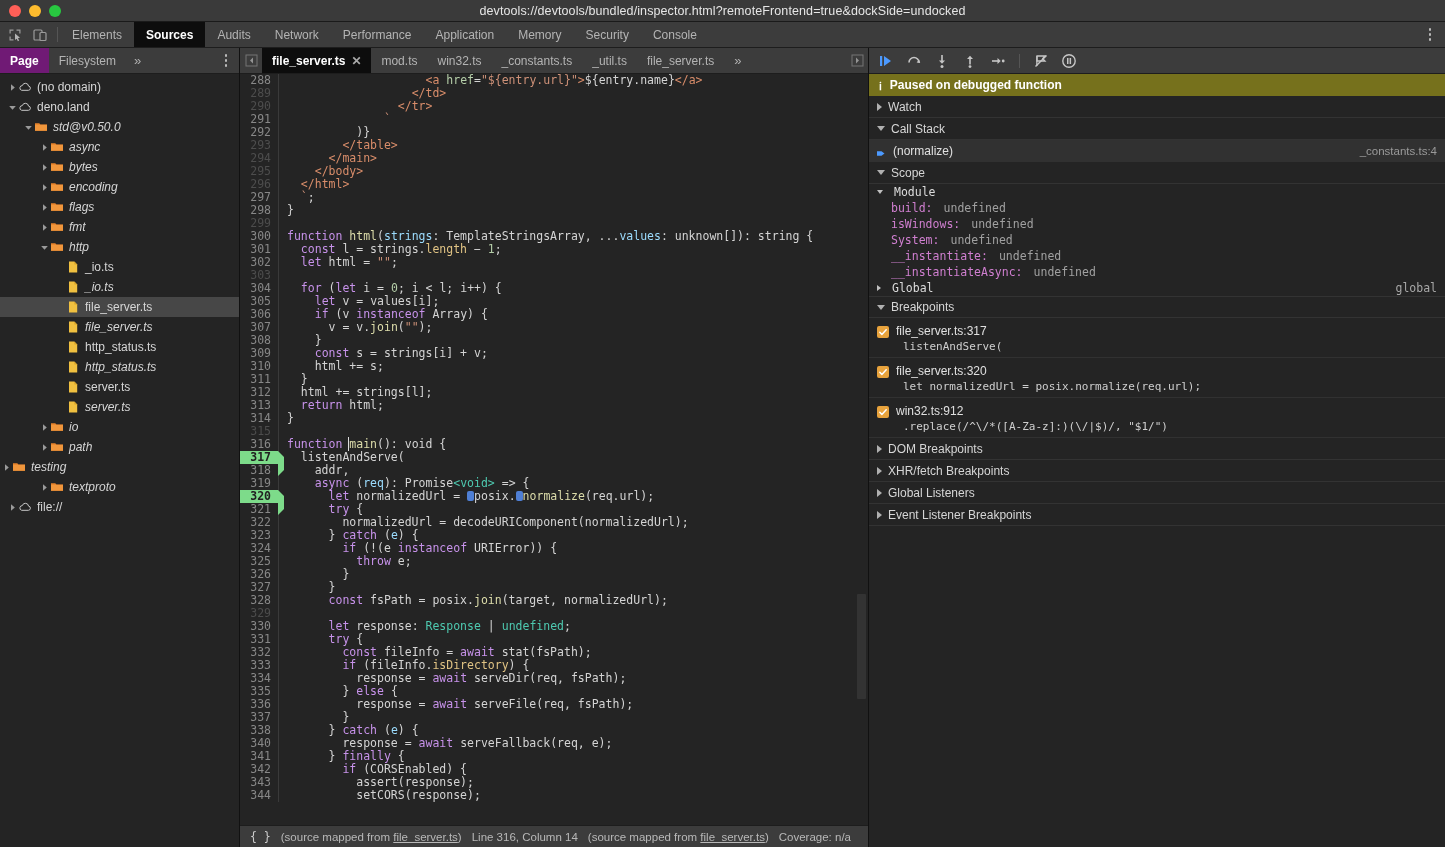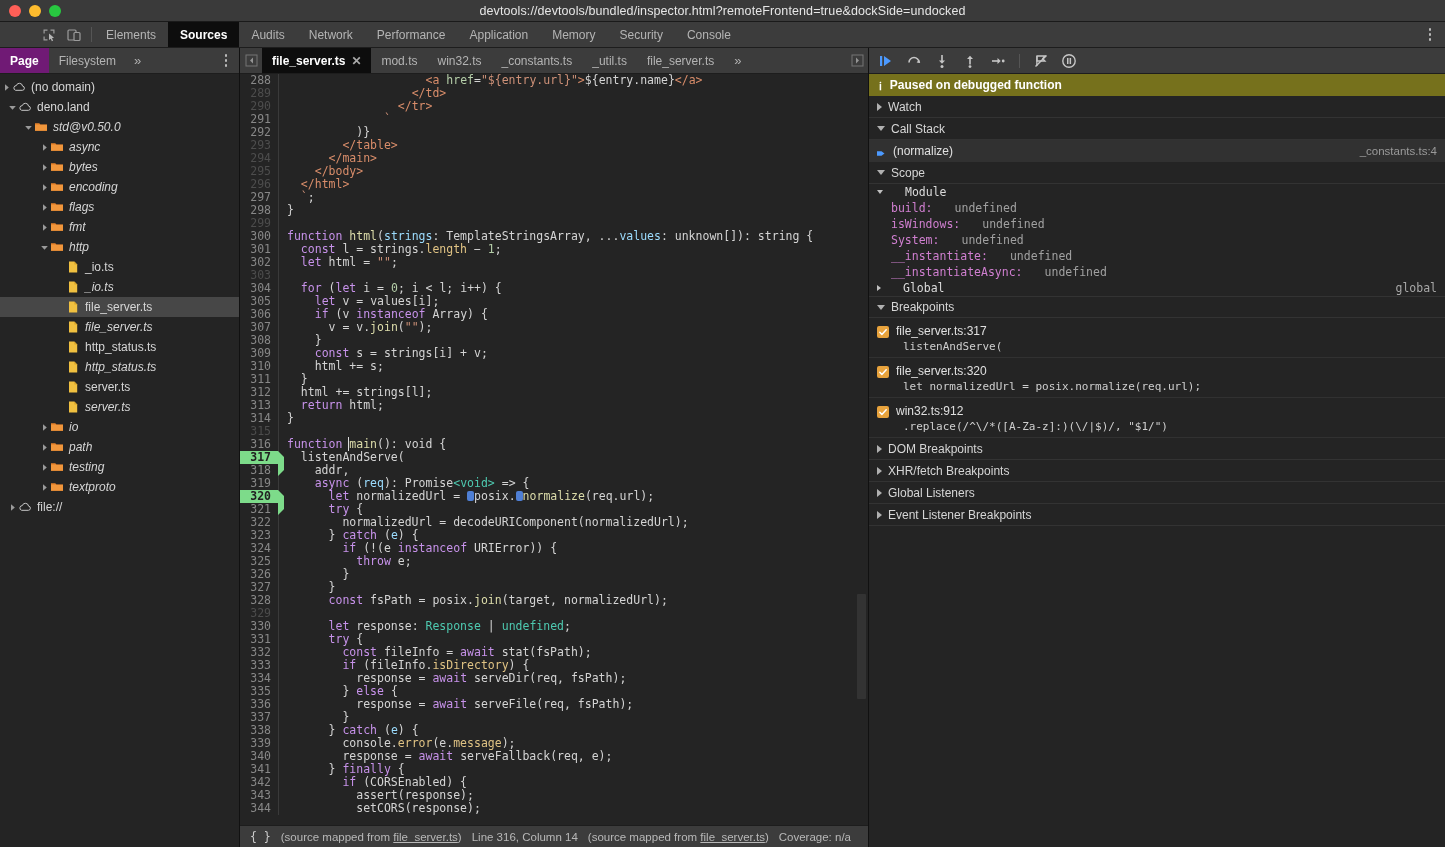--- a/index.html
+++ b/index.html
@@ -22,21 +22,21 @@
   .tl { width:12px; height:12px; border-radius:50%; display:block; }
   .tl.red{ background:#ff5f57; } .tl.yellow{ background:#febc2e; } .tl.green{ background:#28c840; }
   .title-text {
     position:absolute; left:0; right:0; text-align:center;
     font-size:12.5px; color:#e6e6e6; letter-spacing:.1px; pointer-events:none;
   }
 
   
   .maintoolbar {
     height:26px; background:#3c3c3c; border-bottom:1px solid #1d1d1d;
-    display:flex; align-items:stretch; flex:none;padding-left:34px;
+    display:flex; align-items:stretch; flex:none;
   }
   .tb-icons { display:flex; align-items:center; padding:0 7px; gap:9px; }
   .tb-icon { width:16px; height:16px; opacity:.75; display:block; }
   .tb-sep { width:1px; background:#555; margin:5px 2px; }
   .tabs-main { display:flex; align-items:stretch; }
   .mtab {
     padding:0 12px; display:flex; align-items:center; font-size:12px;
     color:#b4b4b4; cursor:default; white-space:nowrap;
   }
   .mtab.active { background:#0d0d0d; color:#fff; font-weight:bold; }
@@ -153,21 +153,21 @@
                   border-left:4.5px solid #c0c0c0; }
   .tri.sm.down { border-left:3.5px solid transparent; border-right:3.5px solid transparent;
                  border-top:4.5px solid #c0c0c0; }
 
   .cs-row { height:22px; display:flex; align-items:center; padding:0 8px; gap:7px;
             background:#313131; font-size:12px; color:#e0e0e0; }
   .cs-marker { width:9px; height:9px; flex:none; }
   .cs-loc { margin-left:auto; color:#9a9a9a; font-size:11.5px; }
 
   .scope { font-family:"DejaVu Sans Mono", monospace; font-size:11.5px; background:#242424; }
-  .sc-row { height:16px; display:flex; align-items:center; gap:22px; padding-left:8px; white-space:nowrap; }
+  .sc-row { height:16px; display:flex; align-items:center; gap:11px; padding-left:8px; white-space:nowrap; }
   .sc-row.child { padding-left:22px; }
   .sc-title { color:#dcdcdc; }
   .sc-key { color:#d07fd0; }
   .sc-val { color:#a0a0a0; }
   .sc-right { margin-left:auto; padding-right:8px; color:#a8a8a8; }
 
   .bp-item { border-bottom:1px solid #313131; padding:3px 0 4px 0; }
   .bp-line1 { display:flex; align-items:flex-end; gap:7px; padding:0 8px; height:17px; }
   .cbox { width:12px; height:12px; flex:none; border-radius:2px; background:#e8a33d;
           display:flex; align-items:center; justify-content:center; }
@@ -233,21 +233,21 @@
         <div class="ntab active">Page</div>
         <div class="ntab">Filesystem</div>
         <div class="ntab more">»</div>
         <span class="kebab">
             <i></i>
             <i></i>
             <i></i>
           </span>
       </div>
       <div class="tree" id="file-tree">
-          <div class="trow" style="">
+          <div class="trow" style="padding-left: 6px;">
             <span class="tw">
               <svg width="9" height="9" viewBox="0 0 9 9">
                 <path d="M3 1.2v6.6L6.8 4.5z" fill="#9a9a9a"></path>
               </svg>
             </span>
             <span class="ticon"><svg width="14" height="14" viewBox="0 0 14 14">
                 <path d="M3.6 10.3h6.8a2.1 2.1 0 0 0 .15-4.18A3.2 3.2 0 0 0 4.3 5.6a2.4 2.4 0 0 0-.7 4.7z" fill="none" stroke="#c9c9c9" stroke-width="1"></path>
               </svg></span>
             <span class="tlabel">(no domain)</span>
           </div>
@@ -427,21 +427,21 @@
               <svg width="9" height="9" viewBox="0 0 9 9">
                 <path d="M3 1.2v6.6L6.8 4.5z" fill="#9a9a9a"></path>
               </svg>
             </span>
             <span class="ticon"><svg width="14" height="14" viewBox="0 0 14 14">
                 <path d="M1 3.2h4.3l1.1 1.3H13v6.3H1z" fill="#e8822a"></path>
                 <path d="M1 4.8h12v5.9H1z" fill="#f0963c"></path>
               </svg></span>
             <span class="tlabel ital">path</span>
           </div>
-          <div class="trow" style="padding-left: 38px;">
+          <div class="trow" style="">
             <span class="tw">
               <svg width="9" height="9" viewBox="0 0 9 9">
                 <path d="M3 1.2v6.6L6.8 4.5z" fill="#9a9a9a"></path>
               </svg>
             </span>
             <span class="ticon"><svg width="14" height="14" viewBox="0 0 14 14">
                 <path d="M1 3.2h4.3l1.1 1.3H13v6.3H1z" fill="#e8822a"></path>
                 <path d="M1 4.8h12v5.9H1z" fill="#f0963c"></path>
               </svg></span>
             <span class="tlabel ital">testing</span>
@@ -546,21 +546,20 @@
             <div class="cl dim"><div class="gutter">329</div><div class="gutter-bar"></div><div class="ctext"></div></div>
             <div class="cl"><div class="gutter">330</div><div class="gutter-bar"></div><div class="ctext"><span class="pln">      </span><span class="kw">let</span><span class="pln"> response: </span><span class="typ">Response</span><span class="pln"> </span><span class="op">|</span><span class="pln"> </span><span class="typ">undefined</span><span class="pln">;</span></div></div>
             <div class="cl"><div class="gutter">331</div><div class="gutter-bar"></div><div class="ctext"><span class="pln">      </span><span class="kw">try</span><span class="pln"> {</span></div></div>
             <div class="cl"><div class="gutter">332</div><div class="gutter-bar"></div><div class="ctext"><span class="pln">        </span><span class="kw">const</span><span class="pln"> fileInfo = </span><span class="kw">await</span><span class="pln"> stat(fsPath);</span></div></div>
             <div class="cl"><div class="gutter">333</div><div class="gutter-bar"></div><div class="ctext"><span class="pln">        </span><span class="kw">if</span><span class="pln"> (fileInfo.</span><span class="prop">isDirectory</span><span class="pln">) {</span></div></div>
             <div class="cl"><div class="gutter">334</div><div class="gutter-bar"></div><div class="ctext"><span class="pln">          response </span><span class="op">=</span><span class="pln"> </span><span class="kw">await</span><span class="pln"> serveDir(req, fsPath);</span></div></div>
             <div class="cl"><div class="gutter">335</div><div class="gutter-bar"></div><div class="ctext"><span class="pln">        } </span><span class="kw">else</span><span class="pln"> {</span></div></div>
             <div class="cl"><div class="gutter">336</div><div class="gutter-bar"></div><div class="ctext"><span class="pln">          response </span><span class="op">=</span><span class="pln"> </span><span class="kw">await</span><span class="pln"> serveFile(req, fsPath);</span></div></div>
             <div class="cl"><div class="gutter">337</div><div class="gutter-bar"></div><div class="ctext"><span class="pln">        }</span></div></div>
             <div class="cl"><div class="gutter">338</div><div class="gutter-bar"></div><div class="ctext"><span class="pln">      } </span><span class="kw">catch</span><span class="pln"> (</span><span class="var">e</span><span class="pln">) {</span></div></div>
-            <div class="cl"><div class="gutter">339</div><div class="gutter-bar"></div><div class="ctext"><span class="pln">        console.</span><span class="prop">error</span><span class="pln">(e.</span><span class="prop">message</span><span class="pln">);</span></div></div>
             <div class="cl"><div class="gutter">340</div><div class="gutter-bar"></div><div class="ctext"><span class="pln">        response </span><span class="op">=</span><span class="pln"> </span><span class="kw">await</span><span class="pln"> serveFallback(req, e);</span></div></div>
             <div class="cl"><div class="gutter">341</div><div class="gutter-bar"></div><div class="ctext"><span class="pln">      } </span><span class="kw">finally</span><span class="pln"> {</span></div></div>
             <div class="cl"><div class="gutter">342</div><div class="gutter-bar"></div><div class="ctext"><span class="pln">        </span><span class="kw">if</span><span class="pln"> (CORSEnabled) {</span></div></div>
             <div class="cl"><div class="gutter">343</div><div class="gutter-bar"></div><div class="ctext"><span class="pln">          assert(response);</span></div></div>
             <div class="cl"><div class="gutter">344</div><div class="gutter-bar"></div><div class="ctext"><span class="pln">          setCORS(response);</span></div></div>
           </div>
         <div class="vscroll"></div>
       </div>
 
       <div class="statusbar">

